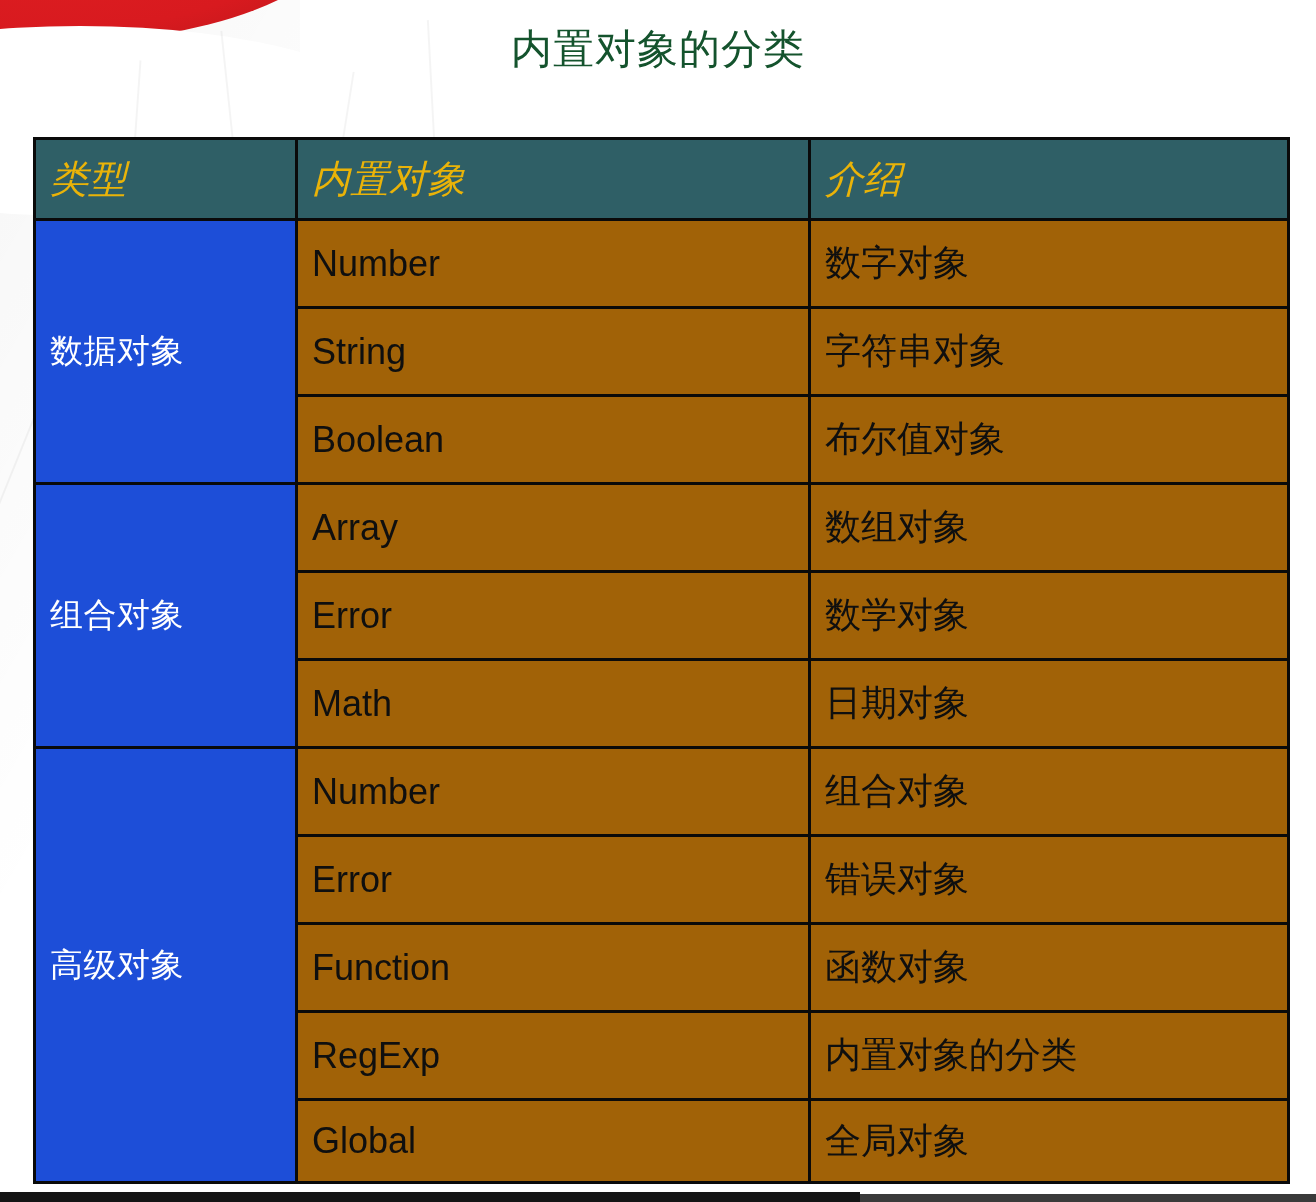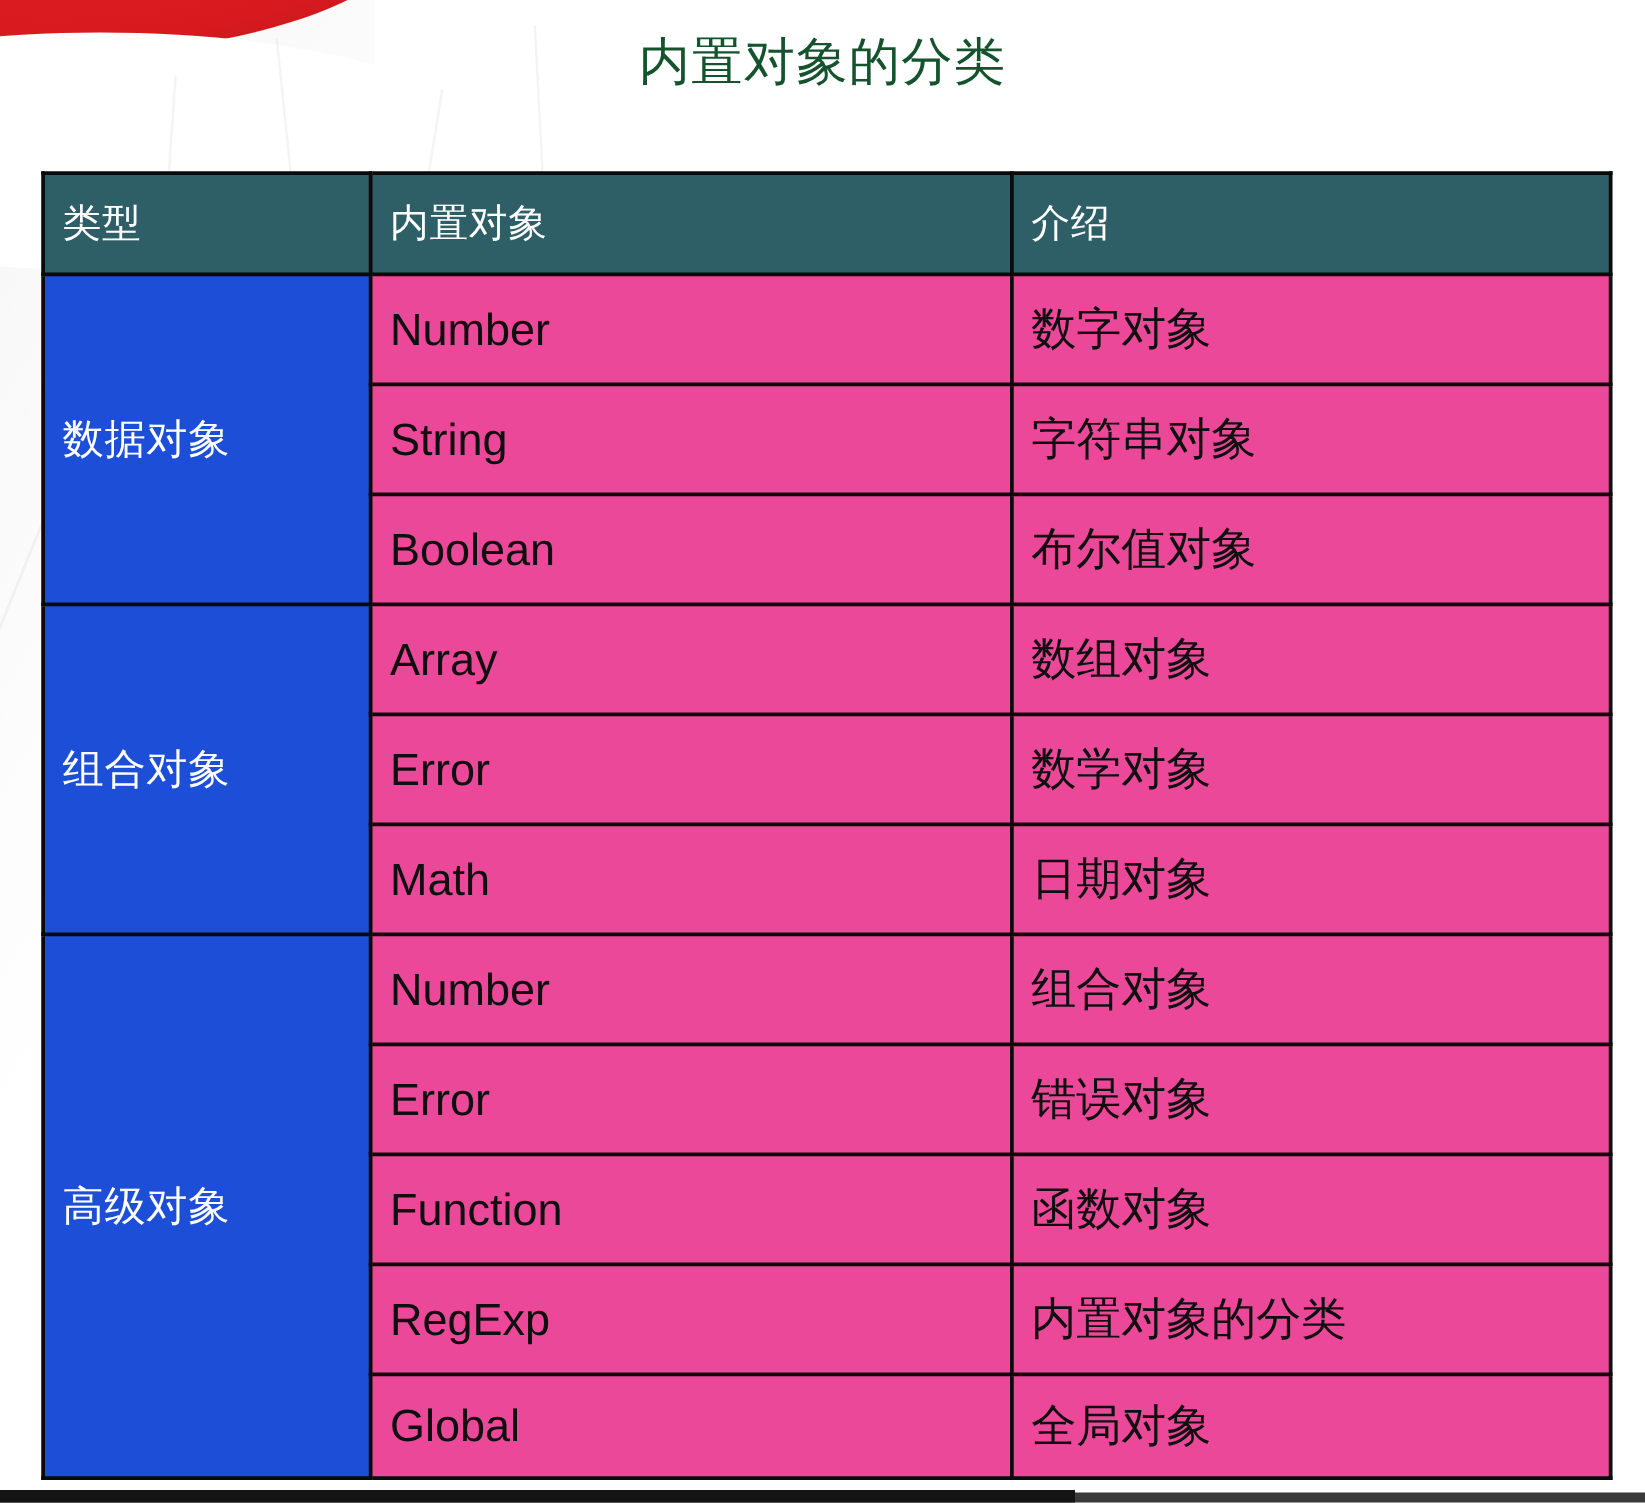--- a/index.html
+++ b/index.html
@@ -121,36 +121,37 @@
     vertical-align: middle;
     text-align: left;
     font-weight: 400;
   }
   .col-type   { width: 262px; }
   .col-object { width: 513px; }
   .col-desc   { width: 479px; }
 
   thead th {
     background: #2f5f66;
-    color: #ffffff;
+    color: #eab308;
     height: 78px;
-    font-size: 31px;
+    font-size: 38px;
     font-weight: 700;
     letter-spacing: 0.5px;
+    font-style: italic;
   }
 
   td.group-cell {
     background: #1d4ed8;
     color: #ffffff;
     font-size: 33px;
     font-weight: 700;
     letter-spacing: 0.5px;
   }
   td.data-cell {
-    background: #ec4899;
+    background: #a16207;
     color: #0f0f0f;
     font-size: 36px;
     height: 85px;
   }
   td.obj-cell { font-size: 36px; }
   td.desc-cell { font-size: 36px; }
 
   
   tr.row-last td { height: 80px; }
 </style>

